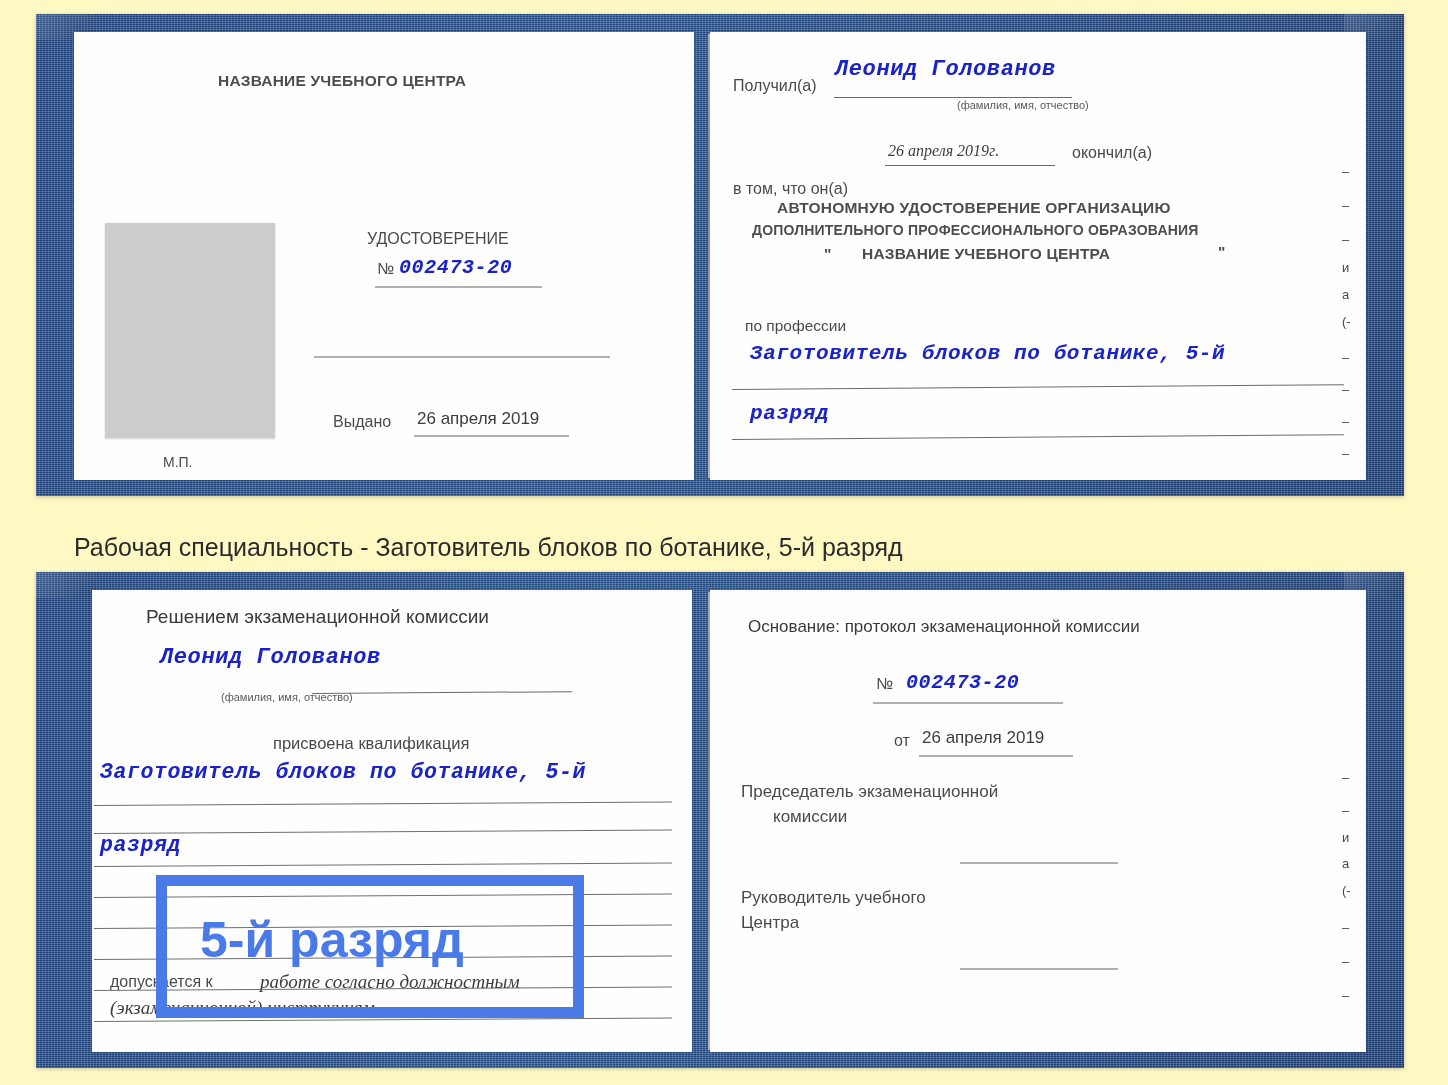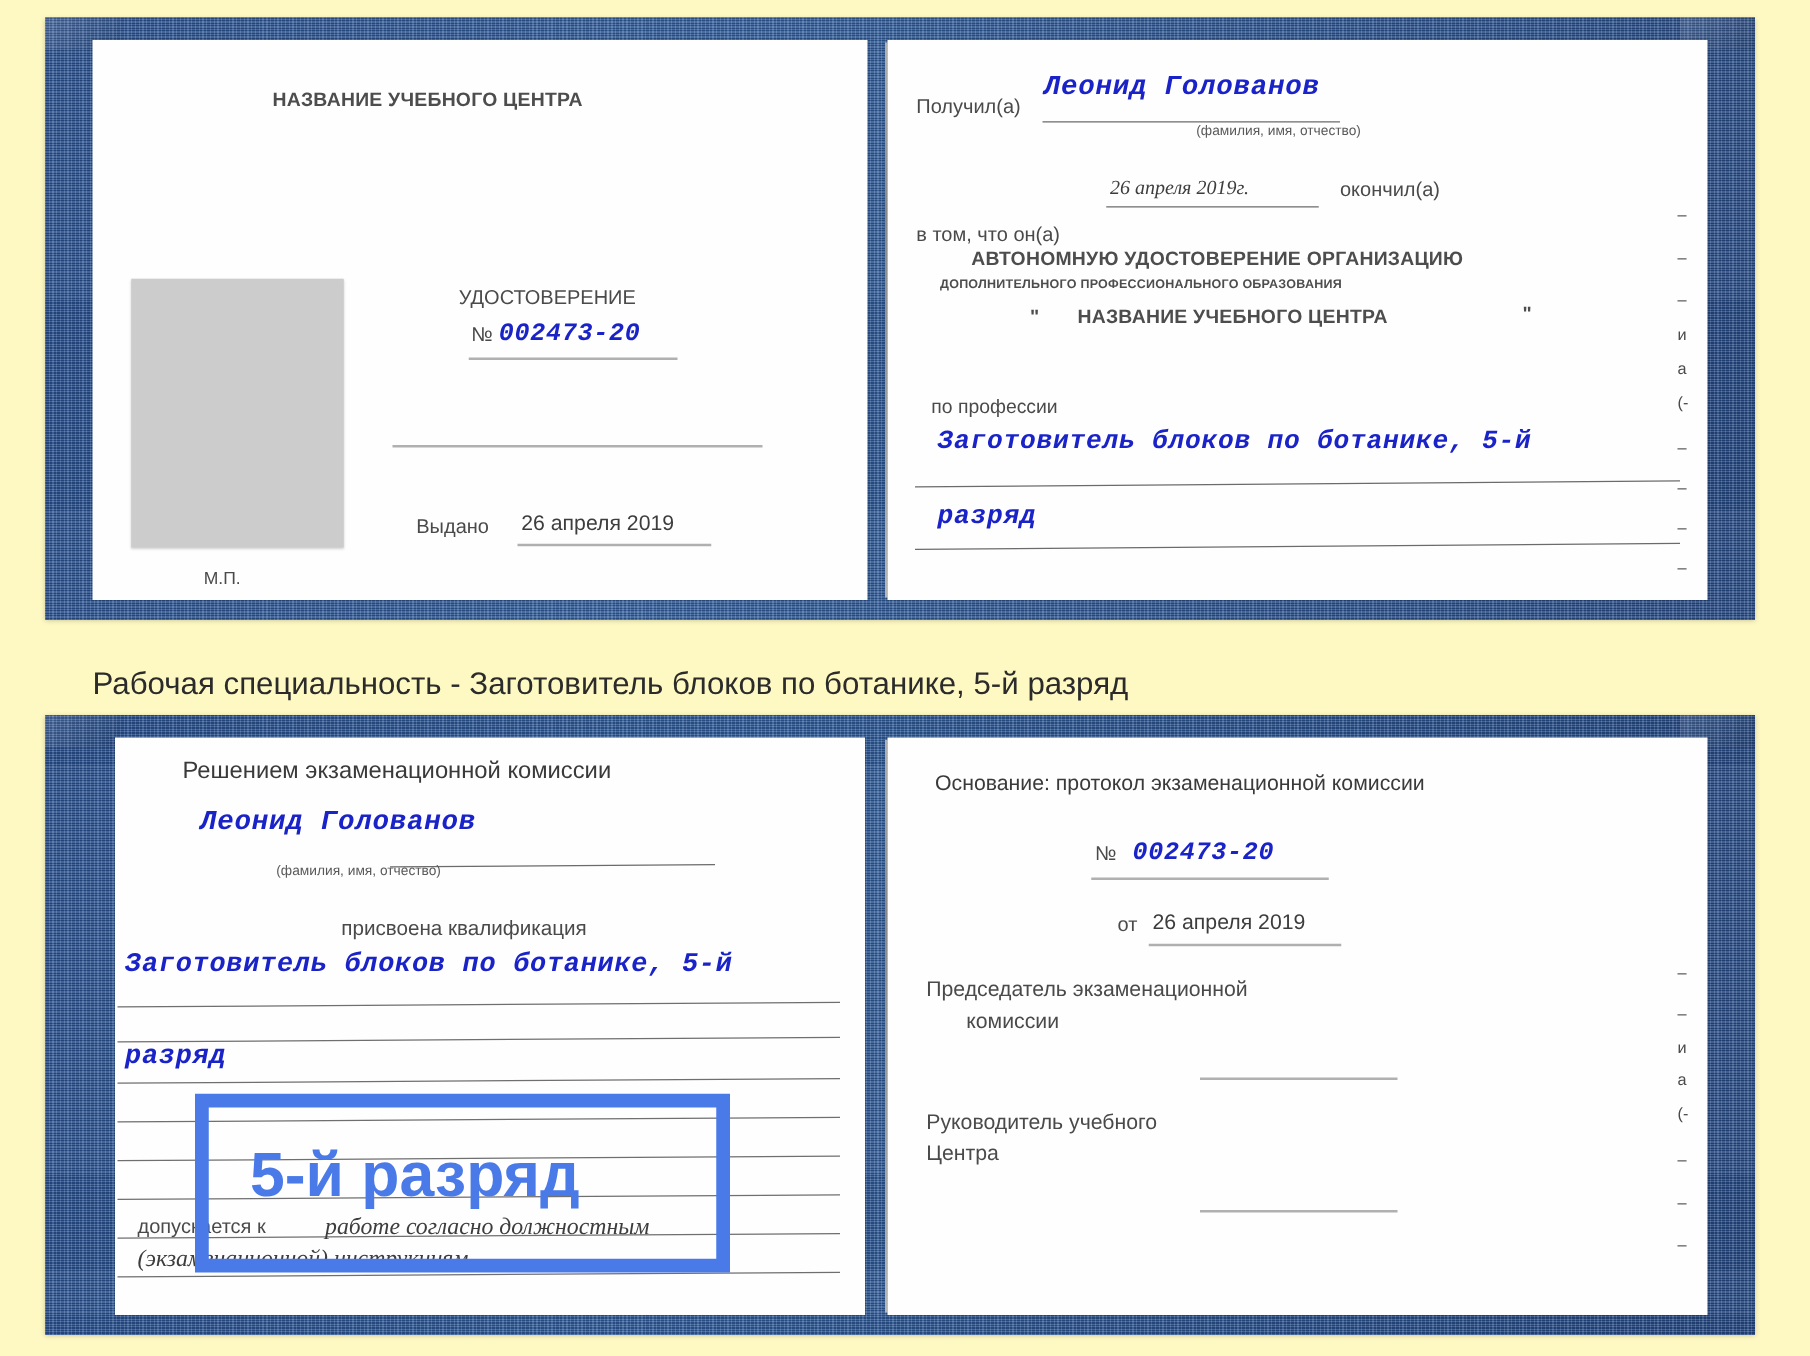--- a/index.html
+++ b/index.html
@@ -130,21 +130,21 @@
     <div class="t hand" style="left:125px; top:25px; font-size:22px;">Леонид Голованов</div>
     <div class="rule dark" style="left:124px; top:65px; width:238px;"></div>
     <div class="t sm" style="left:247px; top:67px;">(фамилия, имя, отчество)</div>
 
     <div class="t" style="left:23px; top:112px; font-size:16px;margin-top:36px;">в том, что он(а)</div>
     <div class="t ital" style="left:178px; top:110px; font-size:16px;">26 апреля 2019г.</div>
     <div class="rule dark" style="left:175px; top:133px; width:170px;"></div>
     <div class="t" style="left:362px; top:112px; font-size:16px;">окончил(а)</div>
 
     <div class="t caps" style="left:67px; top:167px; font-size:15.5px;">АВТОНОМНУЮ УДОСТОВЕРЕНИЕ ОРГАНИЗАЦИЮ</div>
-    <div class="t caps" style="left:42px; top:190px; font-size:10px;">ДОПОЛНИТЕЛЬНОГО ПРОФЕССИОНАЛЬНОГО ОБРАЗОВАНИЯ</div>
+    <div class="t caps" style="left:42px; top:190px; font-size:14px;">ДОПОЛНИТЕЛЬНОГО ПРОФЕССИОНАЛЬНОГО ОБРАЗОВАНИЯ</div>
     <div class="t caps" style="left:114px; top:213px; font-size:15.5px;">"</div>
     <div class="t caps" style="left:152px; top:213px; font-size:15.5px;">НАЗВАНИЕ УЧЕБНОГО ЦЕНТРА</div>
     <div class="t caps" style="left:508px; top:211px; font-size:15.5px;">"</div>
 
     <div class="t" style="left:35px; top:285px; font-size:15.5px;">по профессии</div>
     <div class="t hand" style="left:40px; top:310px; font-size:21px;">Заготовитель блоков по ботанике, 5-й</div>
     <div class="rule dark" style="left:22px; top:357px; width:612px; transform:rotate(-0.45deg); transform-origin:left center;"></div>
     <div class="t hand" style="left:40px; top:370px; font-size:21px;">разряд</div>
     <div class="rule dark" style="left:22px; top:407px; width:612px; transform:rotate(-0.45deg); transform-origin:left center;"></div>
 

